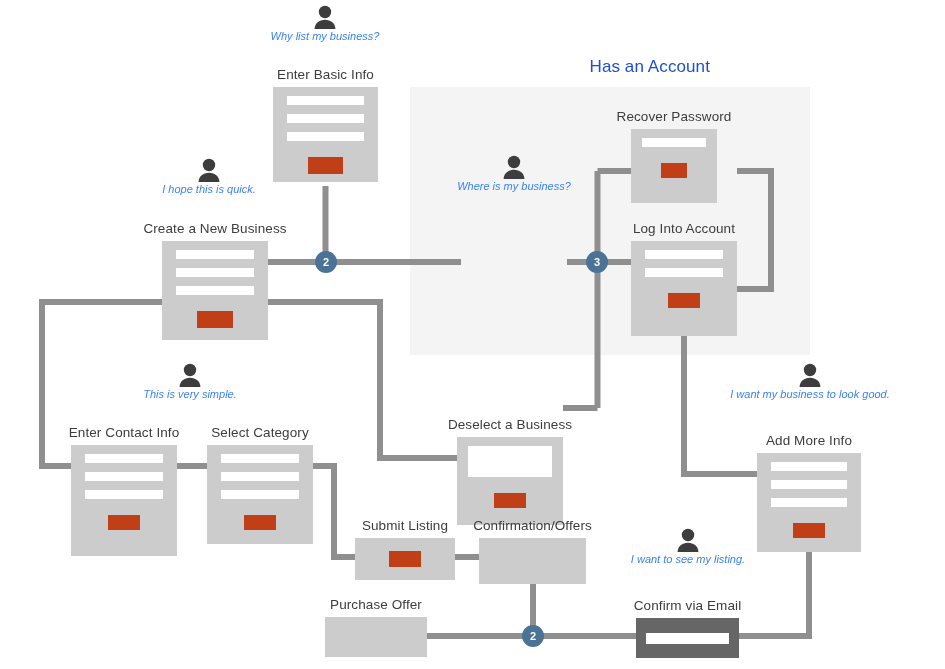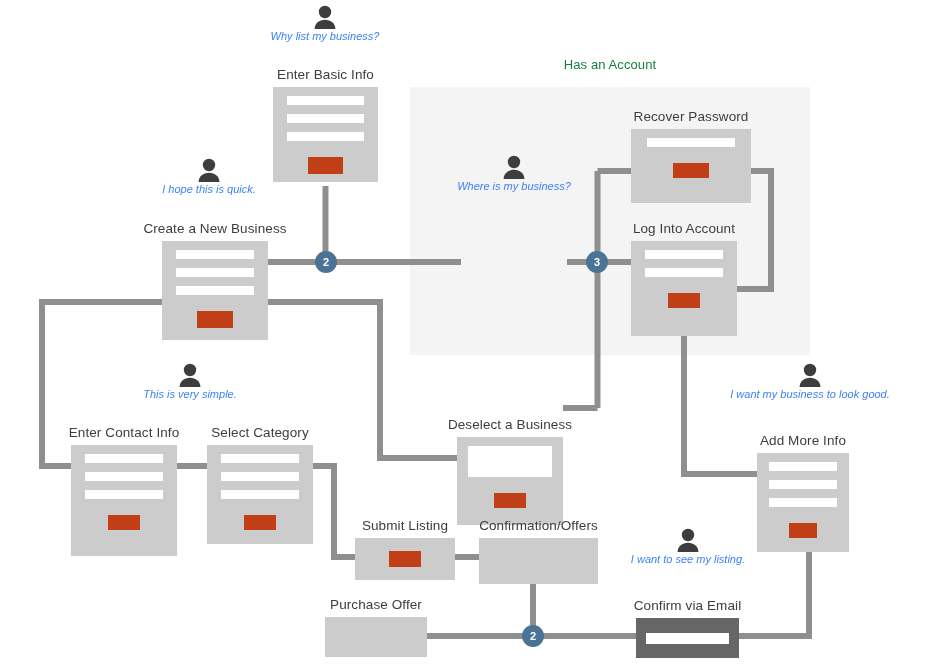--- a/index.html
+++ b/index.html
@@ -15,25 +15,25 @@
     background:#ffffff;
     overflow:hidden;
   }
   
   .zone{
     position:absolute;
     background:#f4f4f4;
   }
   .zone-label{
     position:absolute;
-    color:#15803d;
-    font-size:13px;
+    color:#1d4ed8;
+    font-size:17px;
     letter-spacing:.1px;
     white-space:nowrap;
-    text-align:center;
+    text-align:right;
   }
   
   #wires{
     position:absolute;
     left:0;top:0;
     width:945px;height:669px;
     pointer-events:none;
   }
   #wires path,#wires line{
     fill:none;
@@ -224,21 +224,21 @@
     <span class="node-title">Create a New Business</span>
     <div class="card">
       <div class="field"></div>
       <div class="field"></div>
       <div class="field"></div>
       <div class="cta"></div>
     </div>
   </div>
 
 
-  <div class="node" style="left:631px;top:129px;width:120px;height:74px;">
+  <div class="node" style="left:631px;top:129px;width:86px;height:74px;">
     <span class="node-title">Recover Password</span>
     <div class="card">
       <div class="field"></div>
       <div class="cta small"></div>
     </div>
   </div>
 
   <div class="node" style="left:631px;top:241px;width:106px;height:95px;">
     <span class="node-title">Log Into Account</span>
     <div class="card">
@@ -276,31 +276,31 @@
     </div>
   </div>
 
   <div class="node" style="left:355px;top:538px;width:100px;height:42px;">
     <span class="node-title">Submit Listing</span>
     <div class="card" style="justify-content:center;">
       <div class="cta" style="margin-top:0;width:32%;height:16px;"></div>
     </div>
   </div>
 
-  <div class="node" style="left:479px;top:538px;width:107px;height:46px;padding-left:12px;">
+  <div class="node" style="left:479px;top:538px;width:107px;height:46px;">
     <span class="node-title">Confirmation/Offers</span>
     <div class="card empty"></div>
   </div>
 
   <div class="node" style="left:325px;top:617px;width:102px;height:40px;">
     <span class="node-title">Purchase Offer</span>
     <div class="card empty"></div>
   </div>
 
-  <div class="node" style="left:757px;top:453px;width:92px;height:99px;">
+  <div class="node" style="left:757px;top:453px;width:104px;height:99px;">
     <span class="node-title">Add More Info</span>
     <div class="card">
       <div class="field"></div>
       <div class="field"></div>
       <div class="field"></div>
       <div class="cta small"></div>
     </div>
   </div>
 
   <div class="node" style="left:636px;top:618px;width:103px;height:40px;">

